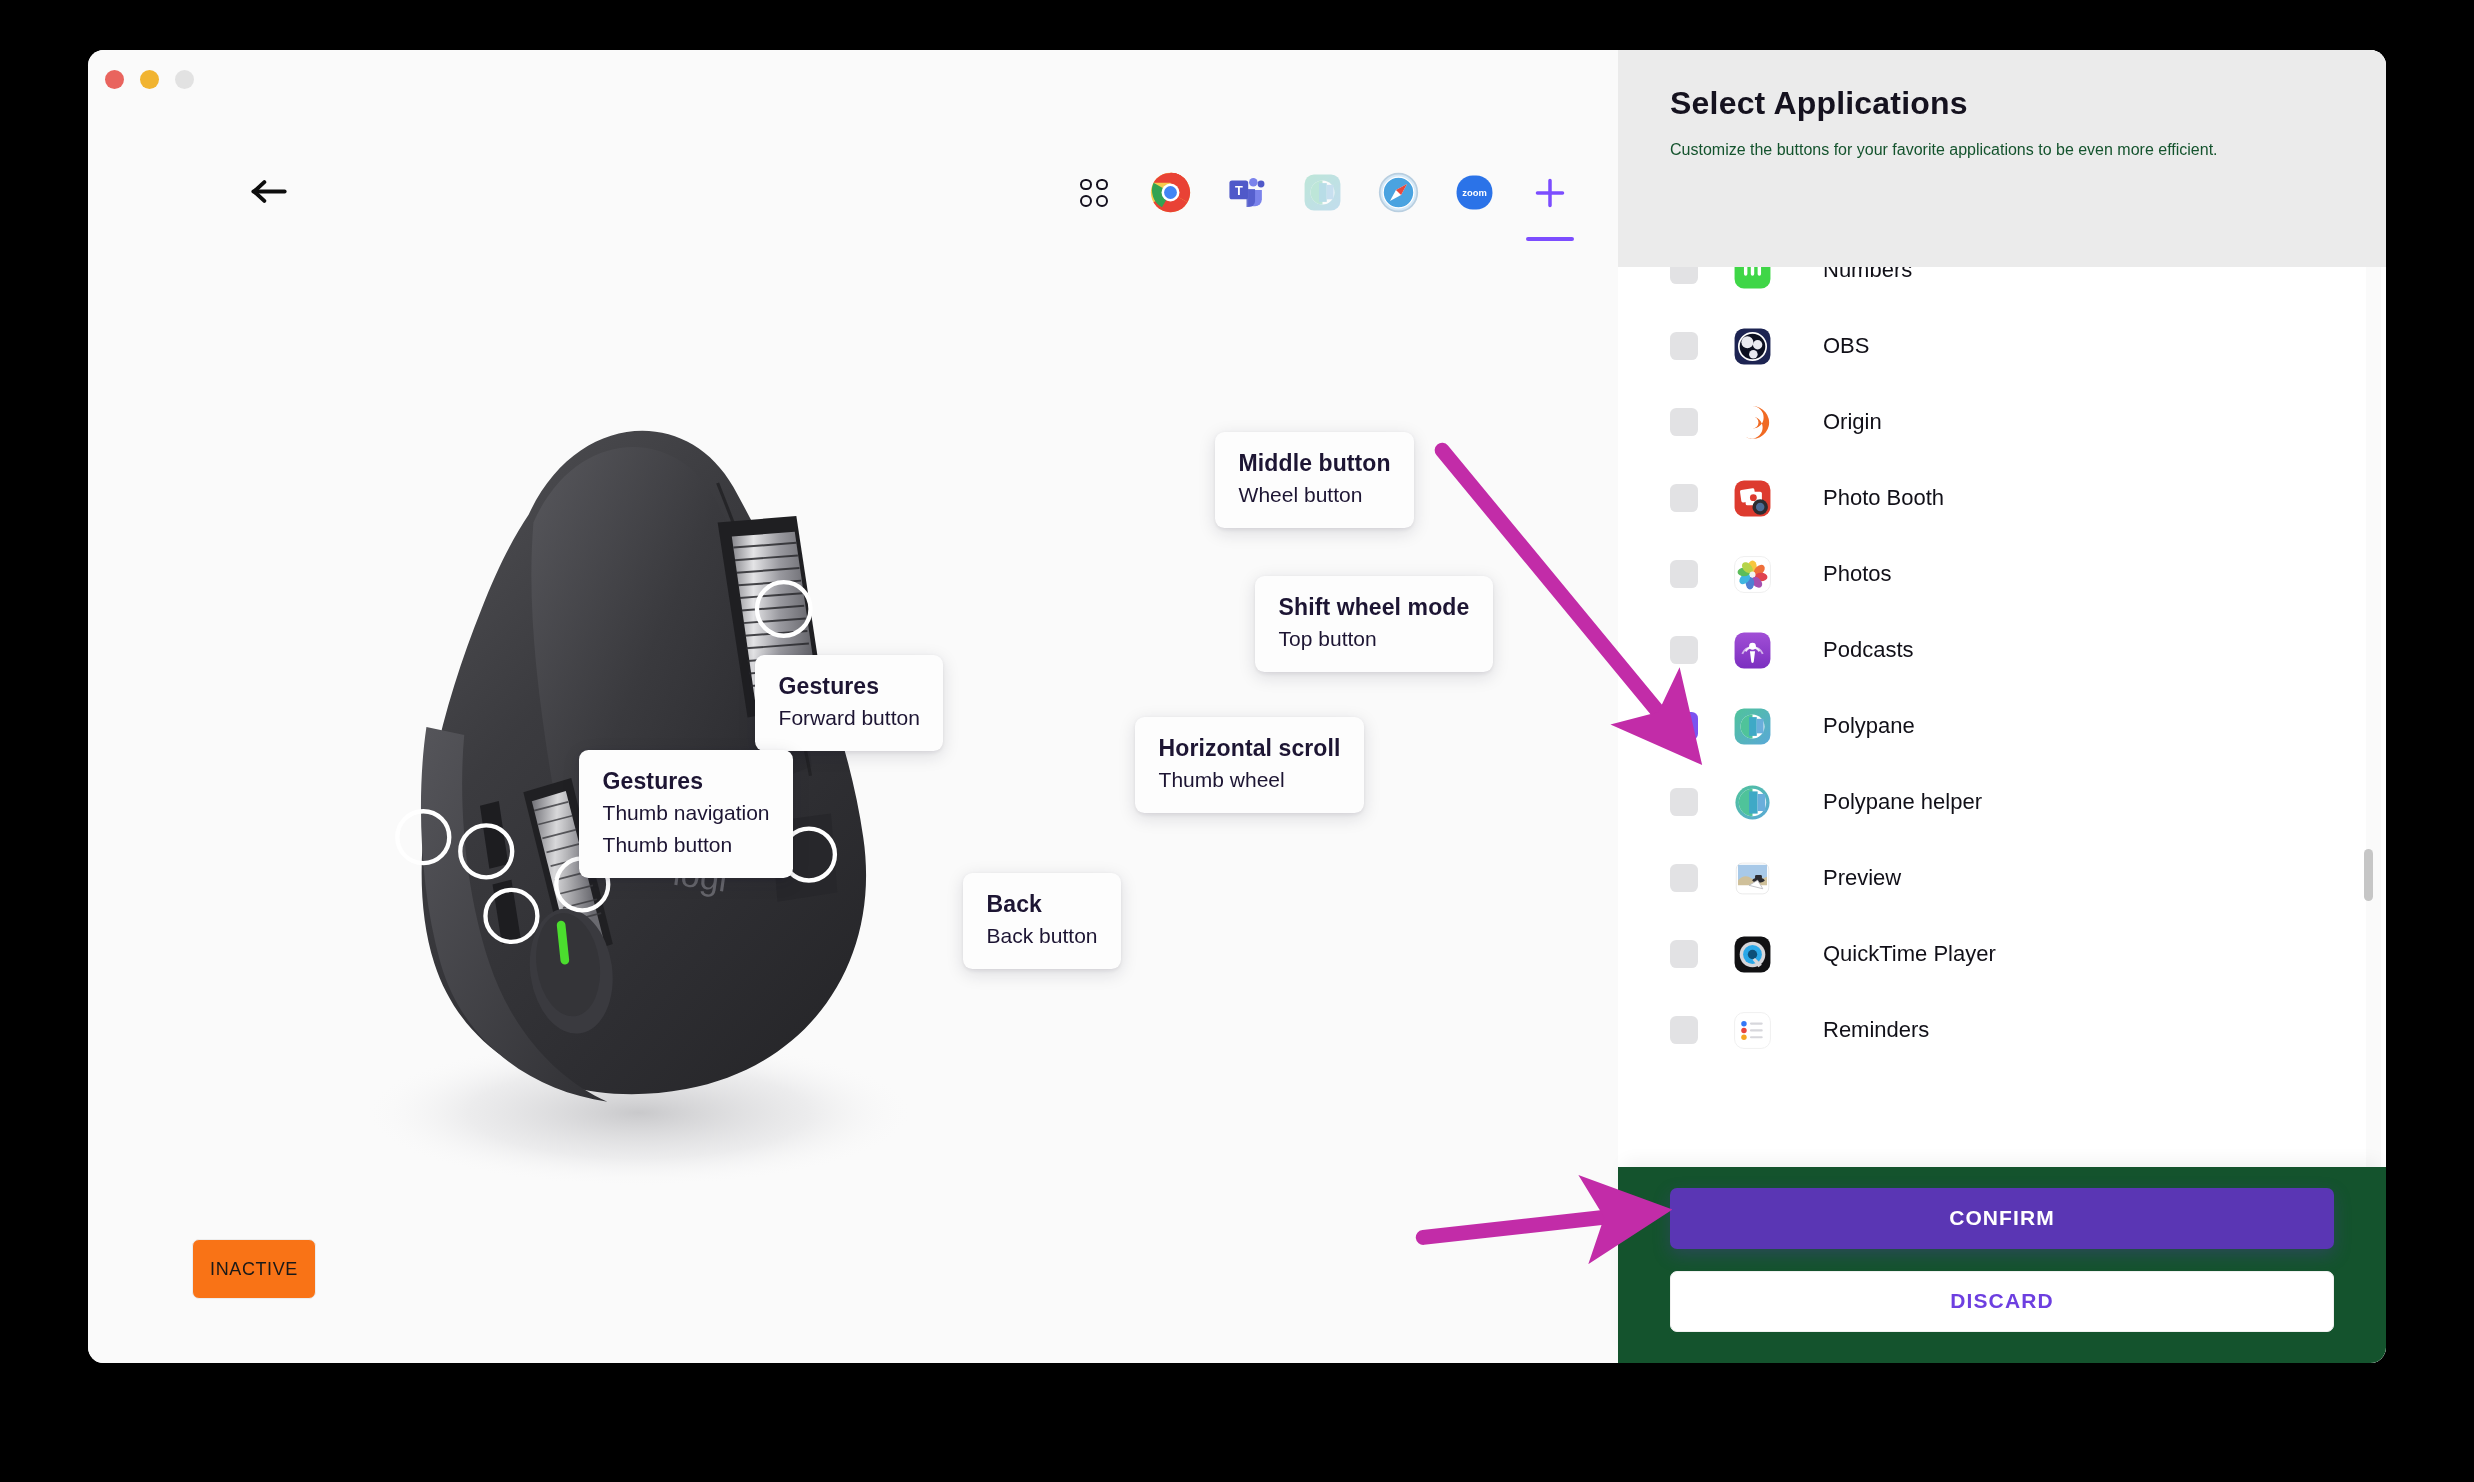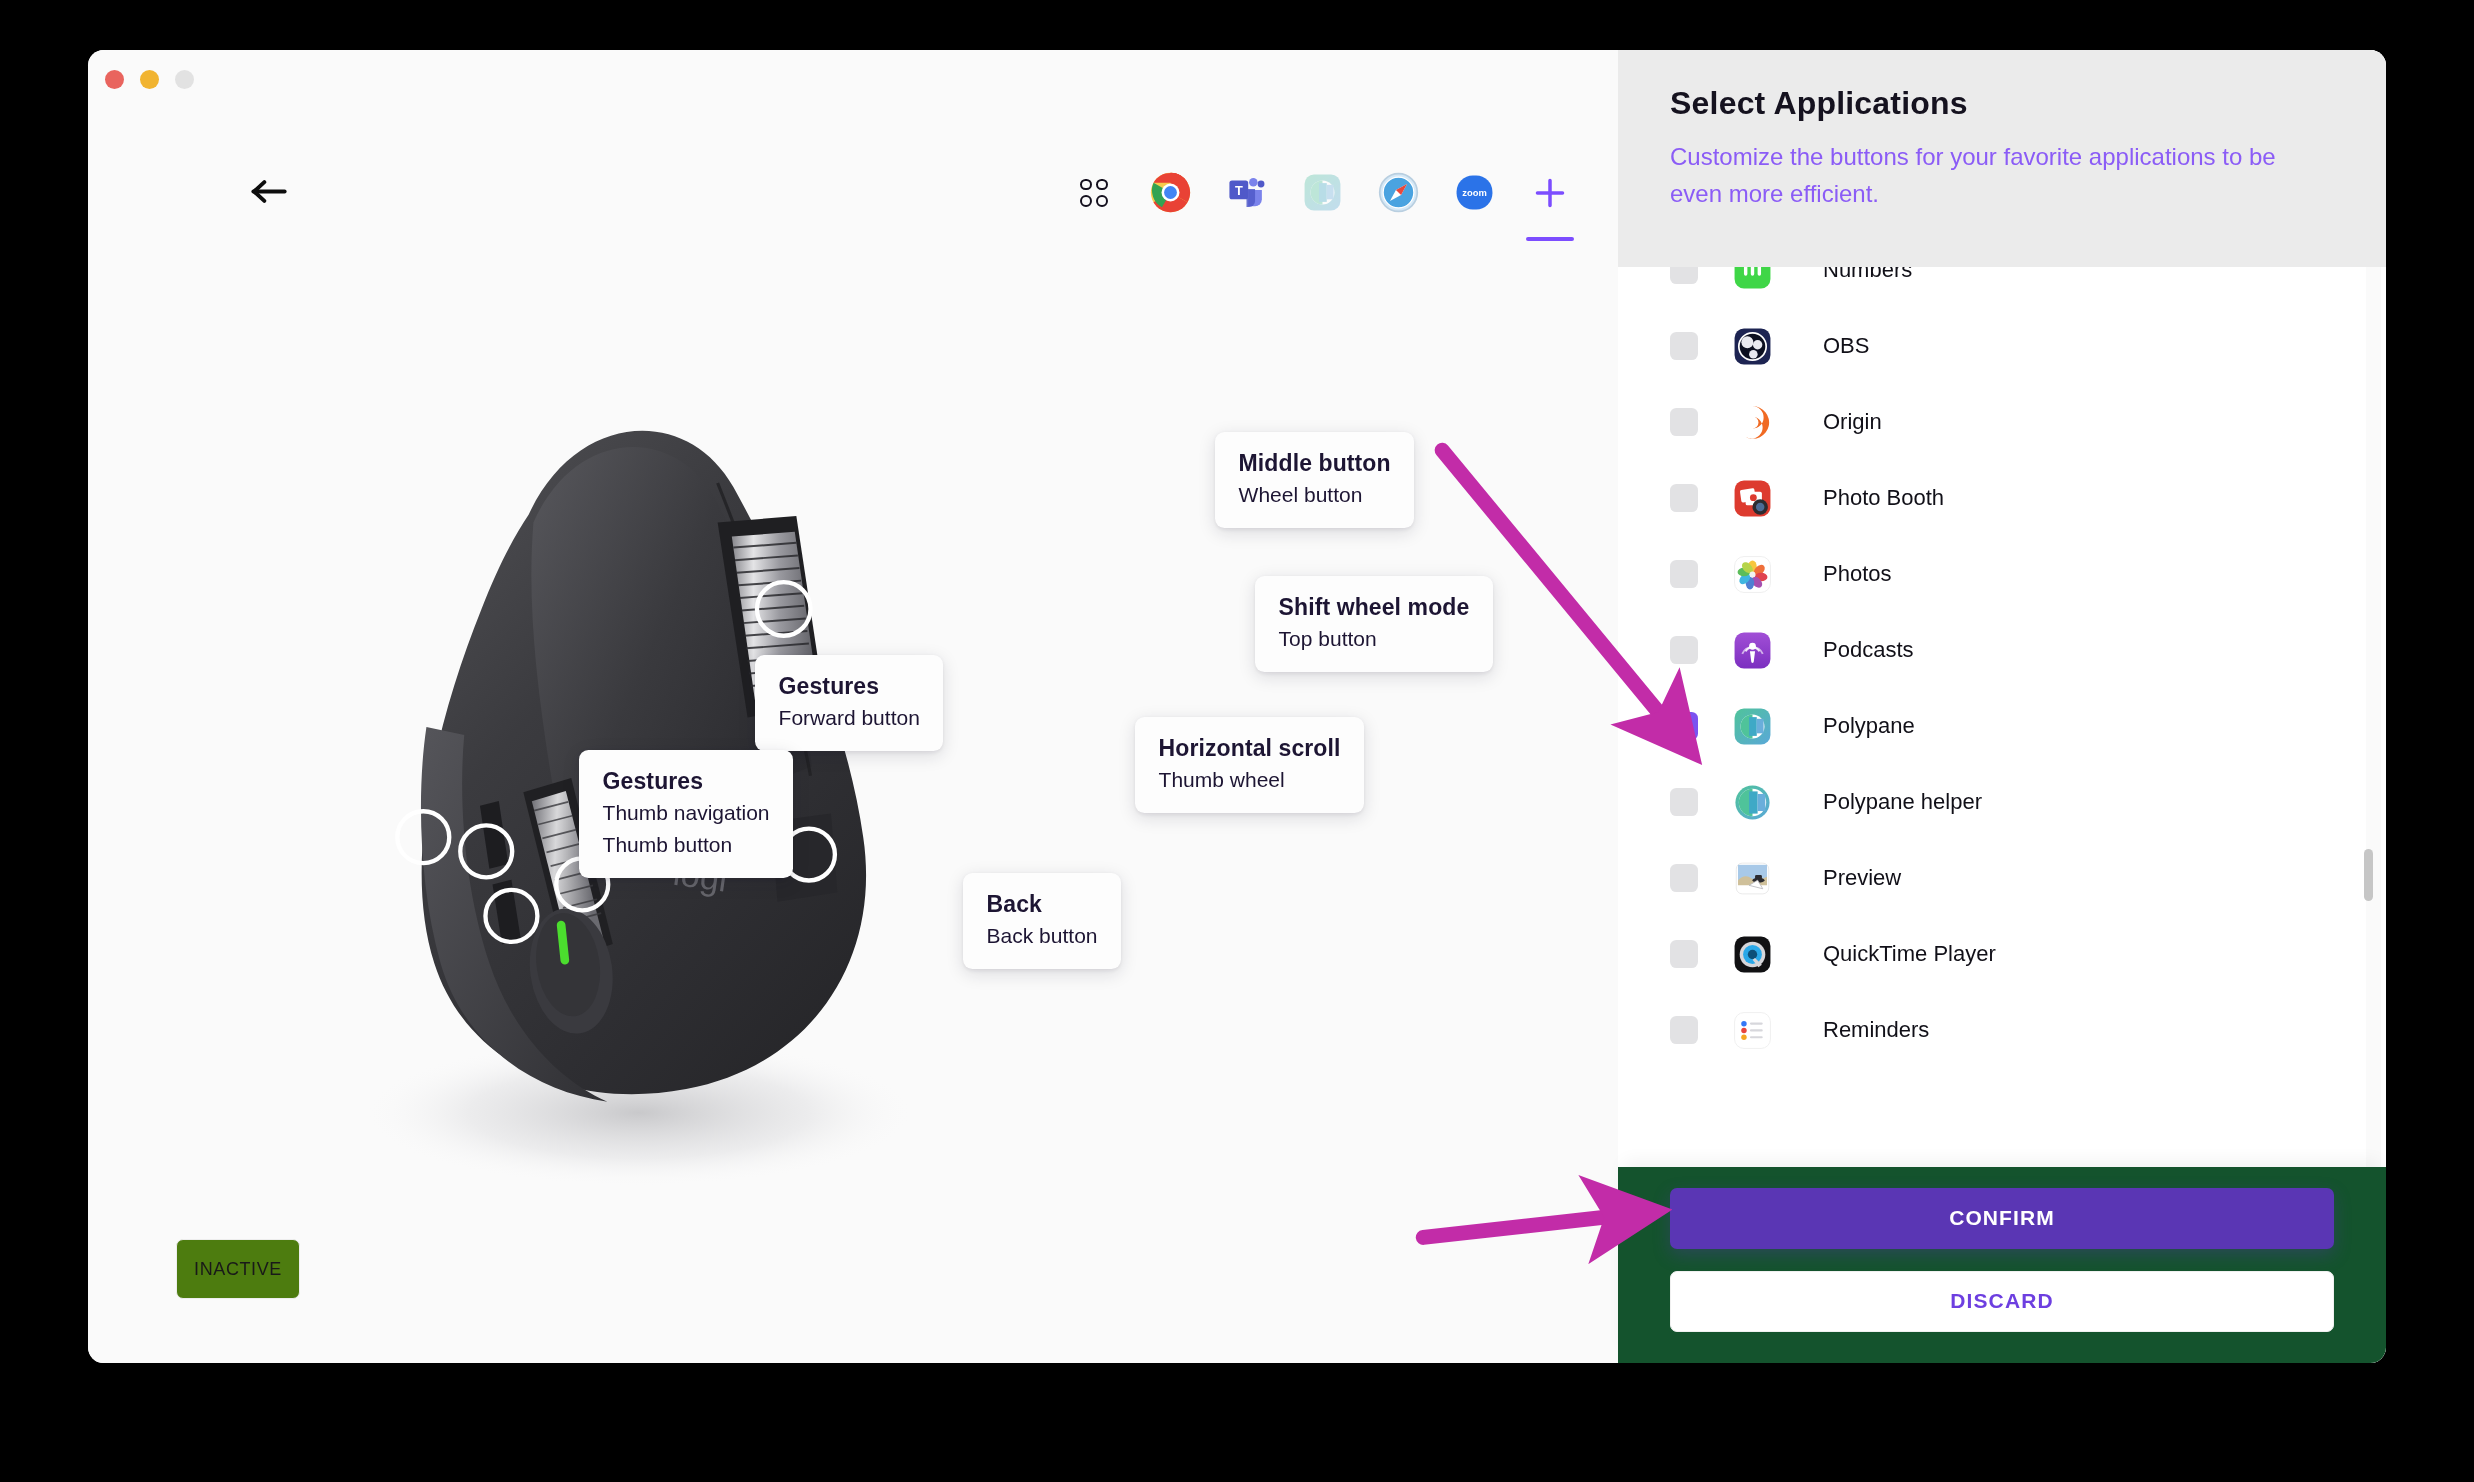--- a/index.html
+++ b/index.html
@@ -122,33 +122,33 @@
     font-weight: 400;
     color: #1d1533;
     white-space: nowrap;
     line-height: 1.35;
     margin-top: 3.1px;
   }
 
   
   #inactive-badge {
     position: absolute;
-    left: 88px;
+    left: 104px;
     top: 1189px;
     width: 124px;
     height: 60px;
     border: 1.6px solid #ededed;
     border-radius: 7px;
     display: flex;
     align-items: center;
     justify-content: center;
     font-size: 18px;
     letter-spacing: 0.6px;
     color: #191919;
-    background: #4d7c0f;
+    background: #f97316;
   }
 
   
   #sidebar {
     position: relative;
     width: 768px;
     height: 100%;
     background: #ffffff;
     flex: 0 0 auto;
     display: flex;
@@ -164,23 +164,23 @@
     z-index: 3;
   }
   #sidebar-title {
     font-size: 32px;
     font-weight: 700;
     color: #15121f;
     letter-spacing: 0.2px;
   }
   #sidebar-desc {
     margin-top: 15.7px;
-    font-size: 24px;
+    font-size: 16px;
     line-height: 1.55;
-    color: #8b5cf6;
+    color: #14532d;
     max-width: 645px;
   }
 
   #app-list {
     flex: 1 1 auto;
     position: relative;
     overflow: hidden;
     background: #ffffff;
   }
   #app-list-inner {

